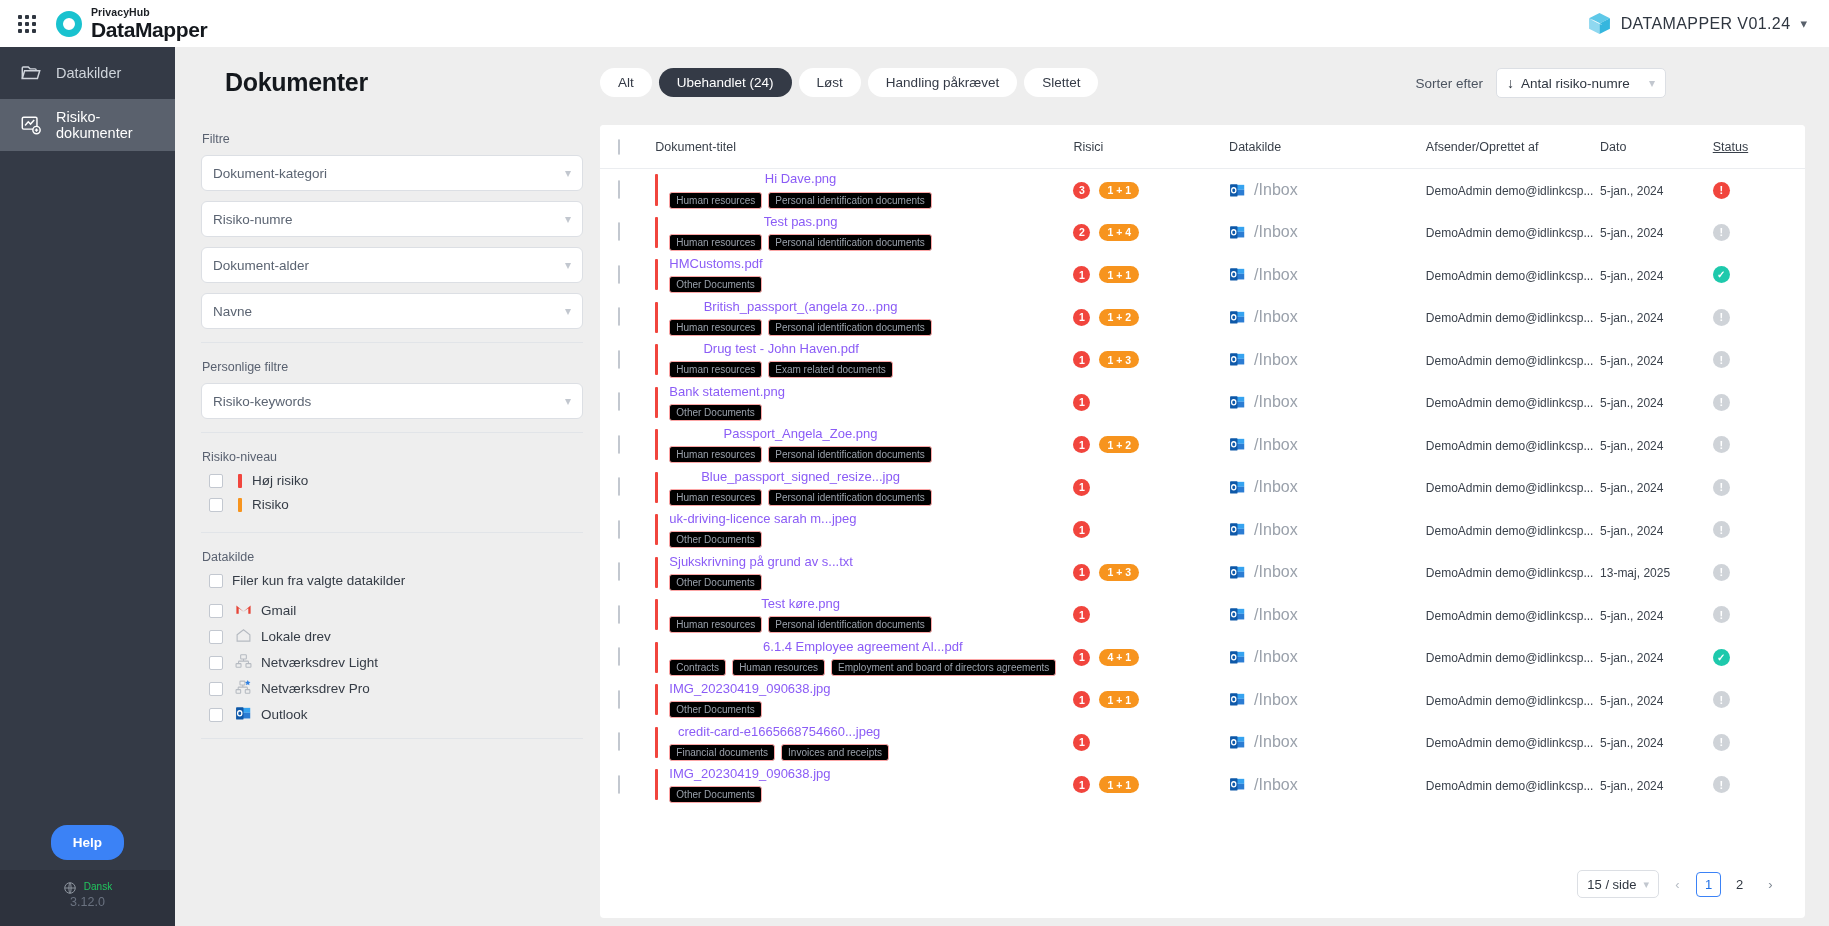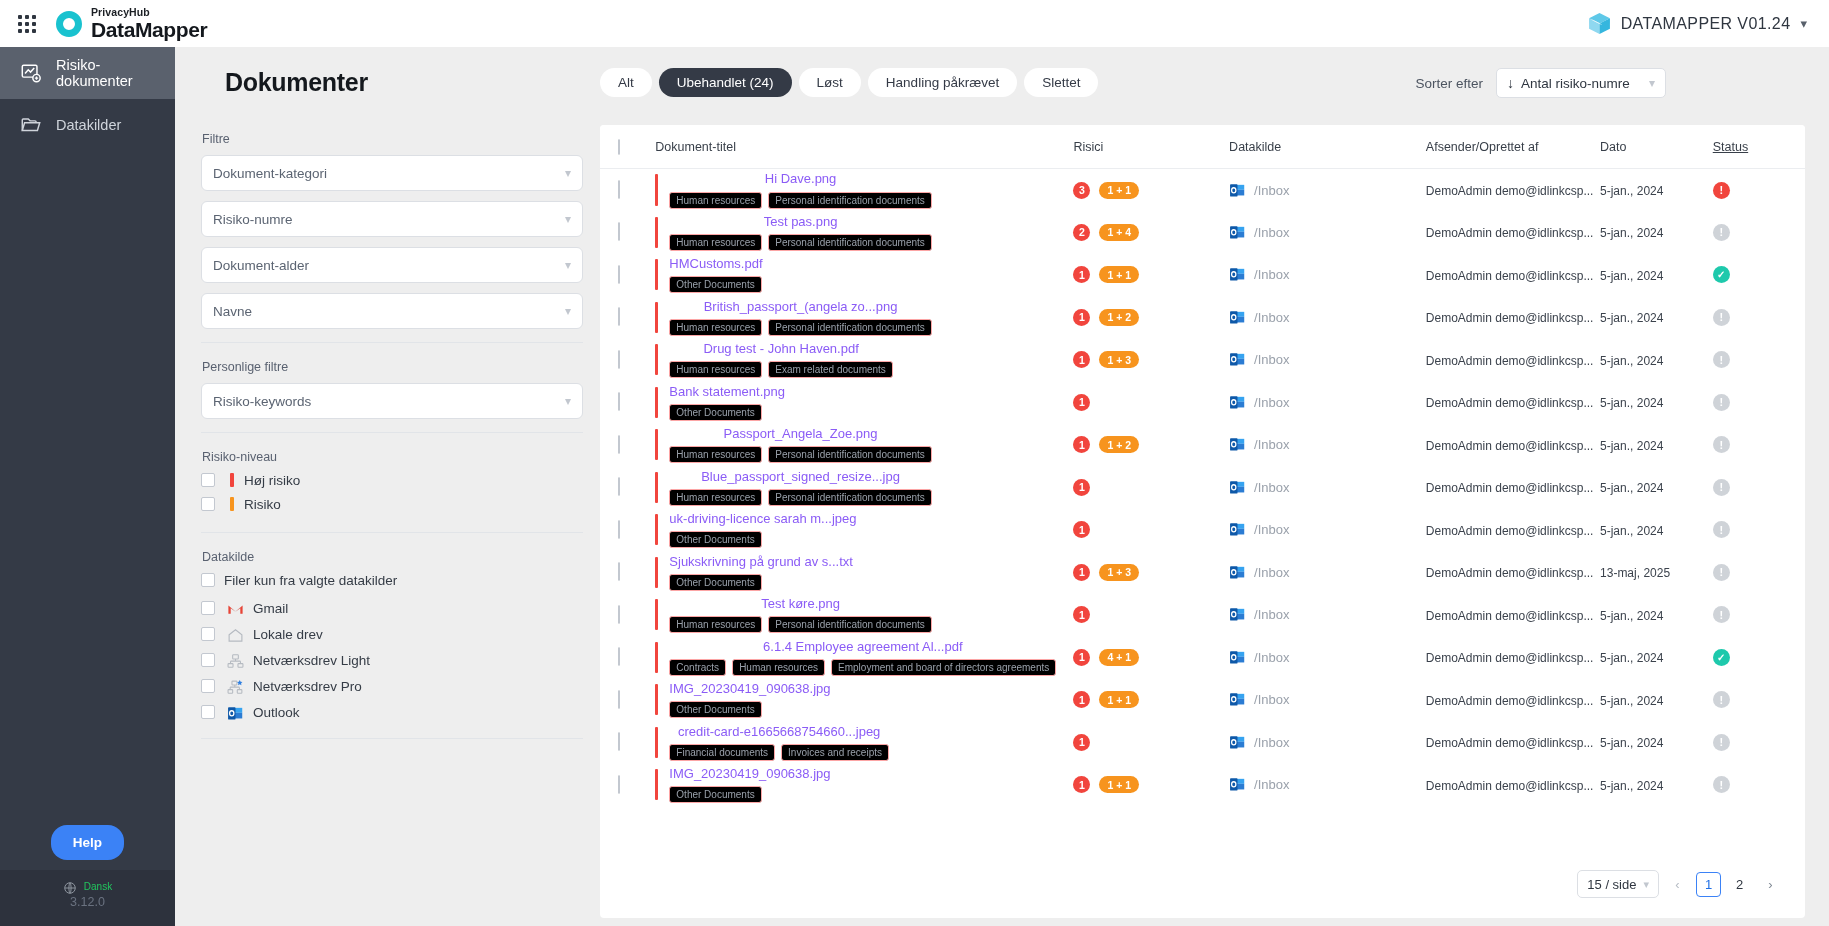--- a/index.html
+++ b/index.html
@@ -76,21 +76,21 @@
   }
   .refresh-ico { margin-right: 9px; display: inline-flex; }
   .sect-label { font-size: 12.5px; color: #596170; margin: 17px 0 9px 1px; }
   .select {
     width: 100%; height: 33px; background: #fff; border: 1px solid #dcdfe4;
     border-radius: 6px; display: flex; align-items: center; padding: 17px 11px;
     font-size: 13.5px; color: #5b6472; margin-bottom: 10px; cursor: pointer;
   }
   .select .cv { margin-left: auto; color: #c2c7cf; font-size: 12px; }
   .hr { height: 1px; background: #e1e4e8; margin: 13px 0 0 0; }
-  .chk-row { display: flex; align-items: flex-start; margin-bottom: 9px; cursor: pointer; }
+  .chk-row { display: flex; align-items: flex-end; margin-bottom: 9px; cursor: pointer; margin-left: 8px; }
   .chk { width: 14px; height: 14px; border: 1px solid #c3c8d0; border-radius: 2px; background: #fff; flex: 0 0 14px; }
   .bar-red { width: 4px; height: 14px; background: #f1453d; border-radius: 1px; margin-left: 15px; }
   .bar-or  { width: 4px; height: 14px; background: #f7941e; border-radius: 1px; margin-left: 15px; }
   .chk-lbl { font-size: 13.5px; color: #353c46; margin-left: 10px; }
   .chk-lbl.tight { margin-left: 9px; }
   .src-ico { width: 17px; height: 17px; margin-left: 12px; flex: 0 0 17px; }
 
   
   .tabs { position: absolute; top: 68px; left: 600px; display: flex; gap: 7px; }
   .tab {
@@ -141,21 +141,21 @@
     width: 17px; height: 17px; border-radius: 50%; background: #f1453d;
     color: #fff; font-size: 10.5px; font-weight: 700;
     display: flex; align-items: center; justify-content: center;
   }
   .badge-or {
     height: 17px; border-radius: 9px; background: #f7941e; color: #fff;
     font-size: 10.5px; font-weight: 700; padding: 0 8px;
     display: flex; align-items: center; justify-content: center; white-space: nowrap;
   }
   .src-cell { display: flex; align-items: center; }
-  .src-path { font-size: 13px; color: #9aa1ab; margin-left: 8px; }
+  .src-path { font-size: 16px; color: #9aa1ab; margin-left: 8px; }
   .sender-txt { font-size: 12px; color: #3b424c; }
   .date-txt { font-size: 12px; color: #3b424c; }
   .st {
     width: 17px; height: 17px; border-radius: 50%;
     display: flex; align-items: center; justify-content: center;
     color: #fff; font-size: 11px; font-weight: 700;
   }
   .st-alert { background: #f1453d; }
   .st-none  { background: #cfd3d8; }
   .st-ok    { background: #1ec9ac; font-size: 10px; }
@@ -207,35 +207,35 @@
         <path d="M2 7 L12 12 L12 22 L2 17 Z" fill="#8fd8f0"></path>
         <path d="M22 7 L12 12 L12 22 L22 17 Z" fill="#35b6de"></path>
         <path d="M4.6 8.3 L12 12 M6.9 9.4 L14 13" stroke="#fff" stroke-width=".7" opacity=".7"></path>
       </svg>
       <span class="verlabel">DATAMAPPER V01.24</span>
       <span class="chev-sm">▾</span>
     </div>
   </div>
 
   <div class="leftnav">
+    <div class="nav-item">
+      <svg class="nav-ico" viewBox="0 0 24 24" fill="none" stroke="#cfd4db" stroke-width="1.6">
+        <path d="M2.5 18 V6.5 a1 1 0 0 1 1-1 H9 l2 2 h5.5 a1 1 0 0 1 1 1 V9"></path>
+        <path d="M2.5 18 L5 9.5 H21.5 L19 18 Z"></path>
+      </svg>
+      <span>Datakilder</span>
+    </div>
     <div class="nav-item active">
       <svg class="nav-ico" viewBox="0 0 24 24" fill="none" stroke="#ffffff" stroke-width="1.6">
         <rect x="2.5" y="3.5" width="16" height="13" rx="1.5"></rect>
         <path d="M5.5 12.5 L9 8.5 L11.5 11 L15.5 6.5"></path>
         <circle cx="18" cy="17.5" r="4" fill="#5a616d"></circle>
         <path d="M16.2 17.5 h3.6 M18 15.7 v3.6" stroke-width="1.4"></path>
       </svg>
       <span>Risiko-dokumenter</span>
-    </div>
-    <div class="nav-item">
-      <svg class="nav-ico" viewBox="0 0 24 24" fill="none" stroke="#cfd4db" stroke-width="1.6">
-        <path d="M2.5 18 V6.5 a1 1 0 0 1 1-1 H9 l2 2 h5.5 a1 1 0 0 1 1 1 V9"></path>
-        <path d="M2.5 18 L5 9.5 H21.5 L19 18 Z"></path>
-      </svg>
-      <span>Datakilder</span>
     </div>
 
     <div class="help-wrap">
       <button class="help-btn">Help</button>
     </div>
 
     <div class="lang-wrap">
       <div class="lang-row">
         <svg class="globe" width="14" height="14" viewBox="0 0 24 24" fill="none" stroke="#8e959f" stroke-width="1.7">
           <circle cx="12" cy="12" r="9"></circle>

